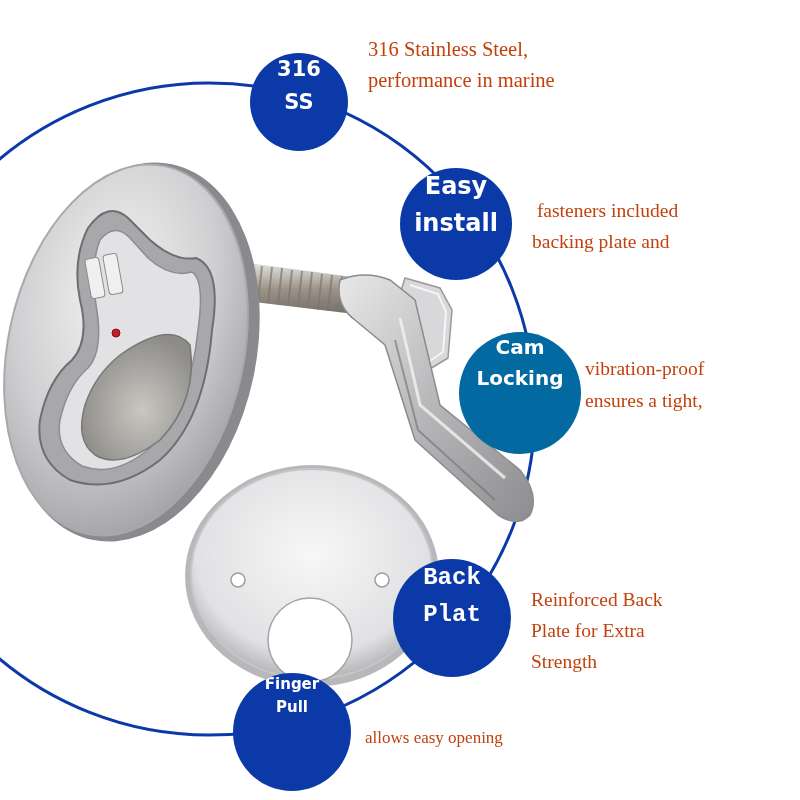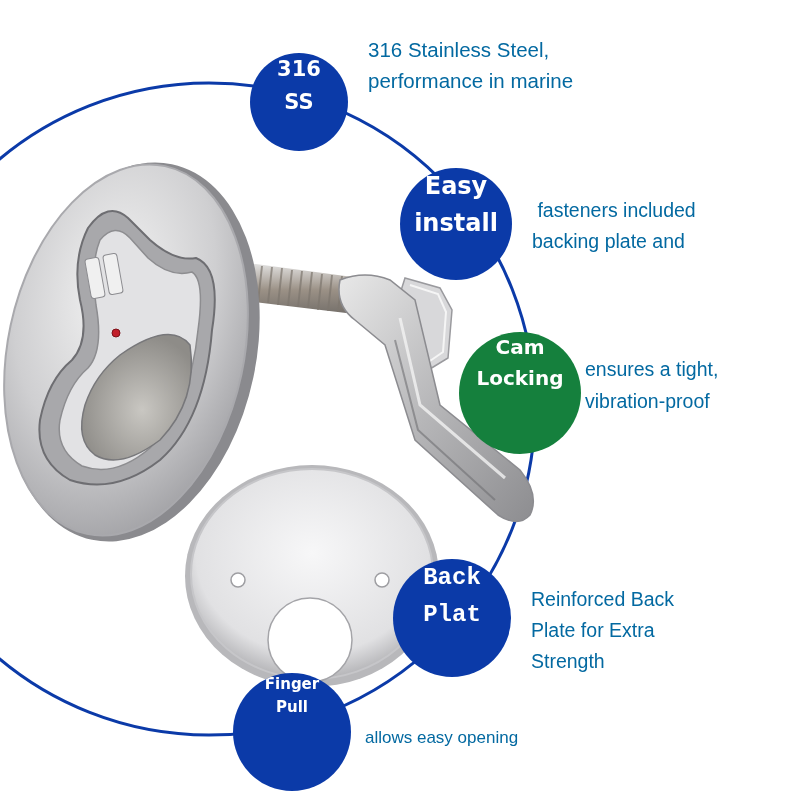--- a/index.html
+++ b/index.html
@@ -10,22 +10,22 @@
   }
   #scene { position: absolute; left: 0; top: 0; width: 800px; height: 800px; }
   .badge {
     position: absolute; border-radius: 50%;
     display: flex; flex-direction: column; align-items: center; justify-content: flex-start;
     color: #ffffff; font-family: "DejaVu Sans", sans-serif; font-weight: bold;
     text-align: center; line-height: 1.55; white-space: nowrap; overflow: hidden;
   }
   .badge span { display: block; }
   .desc {
-    position: absolute; color: #0369a1;
-    font-family: Liberation Sans, sans-serif;
+    position: absolute; color: #c2410c;
+    font-family: Liberation Serif, serif;
     white-space: nowrap;
   }
   .desc span { display: block; }
 </style>
 </head>
 <body>
 
 <svg id="scene" viewBox="0 0 800 800" xmlns="http://www.w3.org/2000/svg">
   <defs>
     <radialGradient id="steel" cx="40%" cy="35%" r="75%">
@@ -119,27 +119,27 @@
 
 <div class="badge" style="left:400px; top:168px; width:112px; height:112px; background:#0b3aa8; font-size:24px;">
   <span>Easy</span>
   <span>install</span>
 </div>
 <div class="desc" style="left:532px; top:195px; font-size:19.5px; line-height:31px;">
   <span style="white-space:pre;"> fasteners included</span>
   <span>backing plate and</span>
 </div>
 
-<div class="badge" style="left:459px; top:332px; width:122px; height:122px; background:#15803d; font-size:20px;">
+<div class="badge" style="left:459px; top:332px; width:122px; height:122px; background:#0369a1; font-size:20px;">
   <span>Cam</span>
   <span>Locking</span>
 </div>
 <div class="desc" style="left:585px; top:353px; font-size:19.5px; line-height:32px;">
+  <span>vibration-proof</span>
   <span>ensures a tight,</span>
-  <span>vibration-proof</span>
 </div>
 
 <div class="badge" style="left:393px; top:559px; width:118px; height:118px; background:#0b3aa8; font-size:24px;font-family:Liberation Mono, monospace;">
   <span>Back</span>
   <span>Plat</span>
 </div>
 <div class="desc" style="left:531px; top:584px; font-size:19.5px; line-height:31px;">
   <span>Reinforced Back</span>
   <span>Plate for Extra</span>
   <span>Strength</span>

